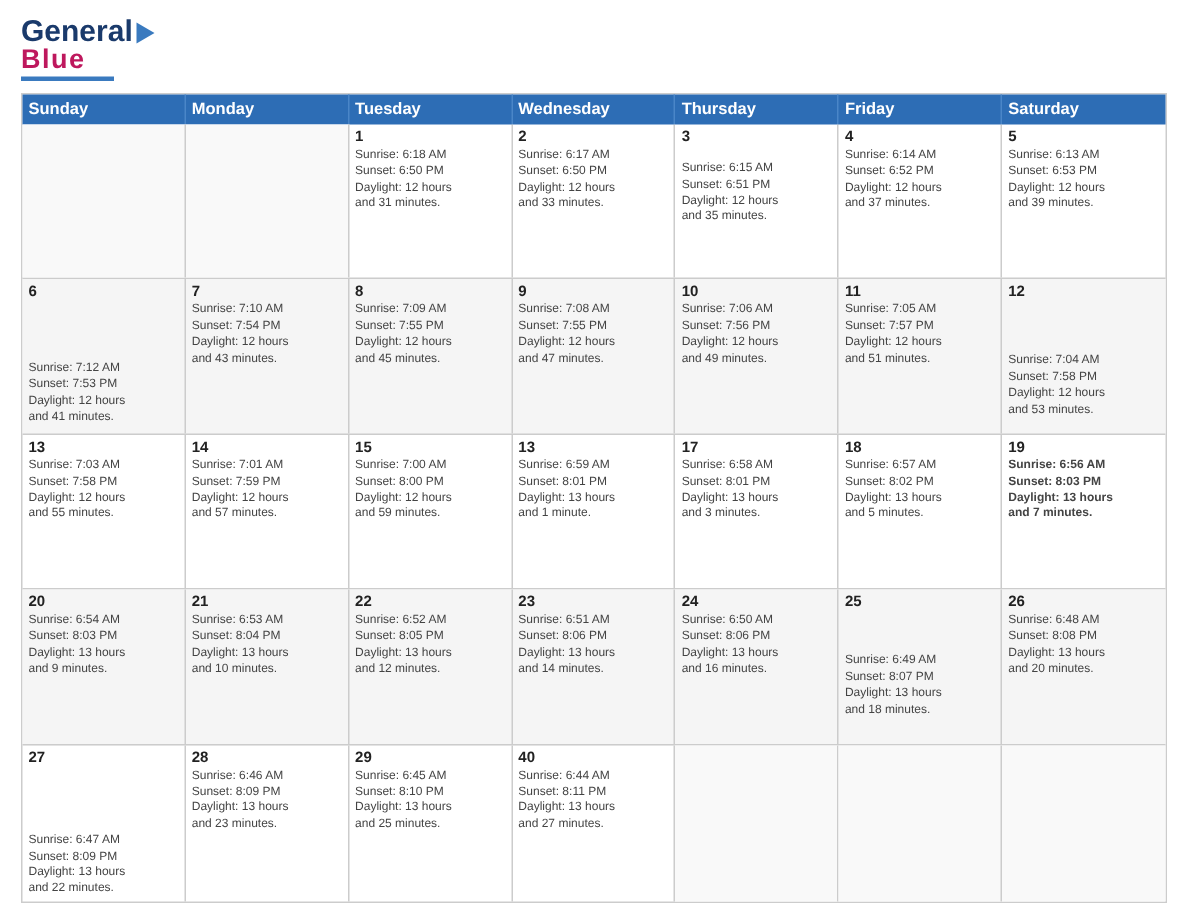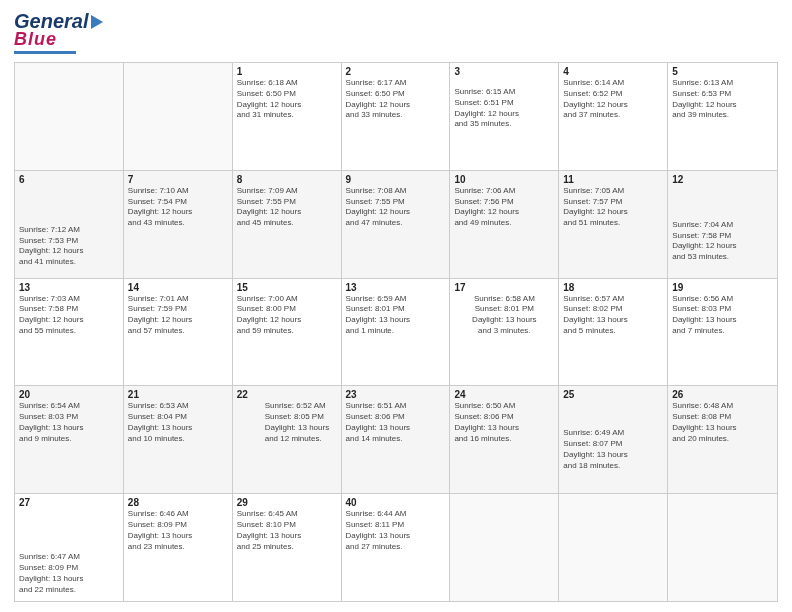--- a/index.html
+++ b/index.html
@@ -15,21 +15,20 @@
       height: 612px;
       padding: 10px 14px 10px 14px;
       display: flex;
       flex-direction: column;
     }
     .header {
       display: flex;
       justify-content: space-between;
       align-items: center;
       margin-bottom: 8px;
-      font-style: italic;
     }
     .logo {
       display: flex;
       flex-direction: column;
       align-items: flex-start;
     }
     .logo-text {
       display: flex;
       align-items: center;
       font-size: 20px;
@@ -123,20 +122,29 @@
       <div style="color:#be185d; font-size:18px; font-weight:bold; margin-top:-3px; letter-spacing:1px;">Blue</div>
       <div style="width:62px; height:3px; background:#3a7abf; margin-top:1px;"></div>
     </div>
     <div class="title-block">
       <div class="main-title"></div>
       <div class="subtitle"></div>
     </div>
   </div>
 
   <div class="calendar">
+    <div class="cal-header" id="cal-header-row">
+        <div class="cal-header-cell">Sunday</div>
+        <div class="cal-header-cell">Monday</div>
+        <div class="cal-header-cell">Tuesday</div>
+        <div class="cal-header-cell">Wednesday</div>
+        <div class="cal-header-cell">Thursday</div>
+        <div class="cal-header-cell">Friday</div>
+        <div class="cal-header-cell">Saturday</div>
+      </div>
     <div class="cal-body" id="cal-body">
         <div class="cal-row">
           <div class="cal-cell empty"></div>
           <div class="cal-cell empty"></div>
           <div class="cal-cell">
             <span class="day-num">1</span>
             <div class="cell-text" style="white-space: pre-line;">Sunrise: 6:18 AM
 Sunset: 6:50 PM
 Daylight: 12 hours
 and 31 minutes.</div>
@@ -245,35 +253,35 @@
           </div>
           <div class="cal-cell">
             <span class="day-num">13</span>
             <div class="cell-text" style="white-space: pre-line;">Sunrise: 6:59 AM
 Sunset: 8:01 PM
 Daylight: 13 hours
 and 1 minute.</div>
           </div>
           <div class="cal-cell">
             <span class="day-num">17</span>
-            <div class="cell-text" style="white-space: pre-line; text-align: center;">Sunrise: 6:58 AM
+            <div class="cell-text" style="white-space: pre-line;">Sunrise: 6:58 AM
 Sunset: 8:01 PM
 Daylight: 13 hours
 and 3 minutes.</div>
           </div>
           <div class="cal-cell">
             <span class="day-num">18</span>
             <div class="cell-text" style="white-space: pre-line;">Sunrise: 6:57 AM
 Sunset: 8:02 PM
 Daylight: 13 hours
 and 5 minutes.</div>
           </div>
           <div class="cal-cell">
             <span class="day-num">19</span>
-            <div class="cell-text" style="white-space: pre-line;">Sunrise: 6:56 AM
+            <div class="cell-text" style="white-space: pre-line; font-weight: bold;">Sunrise: 6:56 AM
 Sunset: 8:03 PM
 Daylight: 13 hours
 and 7 minutes.</div>
           </div>
         </div>
         <div class="cal-row row-shade">
           <div class="cal-cell">
             <span class="day-num">20</span>
             <div class="cell-text" style="white-space: pre-line;">Sunrise: 6:54 AM
 Sunset: 8:03 PM
@@ -282,21 +290,21 @@
           </div>
           <div class="cal-cell">
             <span class="day-num">21</span>
             <div class="cell-text" style="white-space: pre-line;">Sunrise: 6:53 AM
 Sunset: 8:04 PM
 Daylight: 13 hours
 and 10 minutes.</div>
           </div>
           <div class="cal-cell">
             <span class="day-num">22</span>
-            <div class="cell-text" style="white-space: pre-line; margin-left: 28px;">Sunrise: 6:52 AM
+            <div class="cell-text" style="white-space: pre-line;">Sunrise: 6:52 AM
 Sunset: 8:05 PM
 Daylight: 13 hours
 and 12 minutes.</div>
           </div>
           <div class="cal-cell">
             <span class="day-num">23</span>
             <div class="cell-text" style="white-space: pre-line;">Sunrise: 6:51 AM
 Sunset: 8:06 PM
 Daylight: 13 hours
 and 14 minutes.</div>

